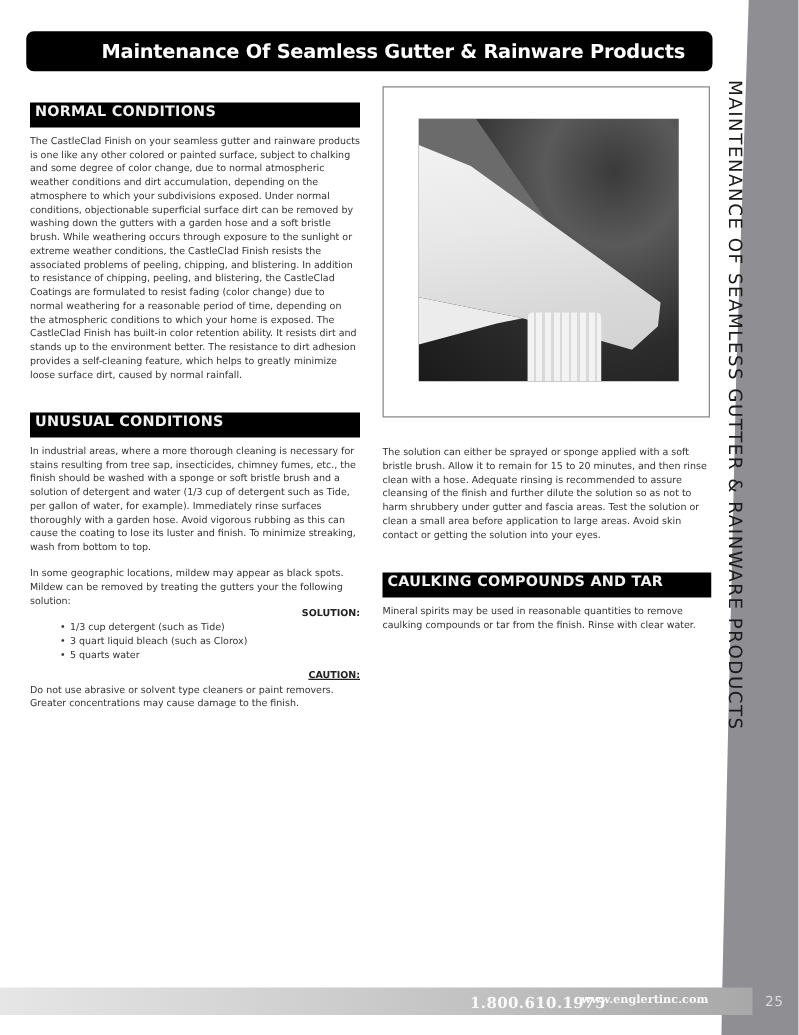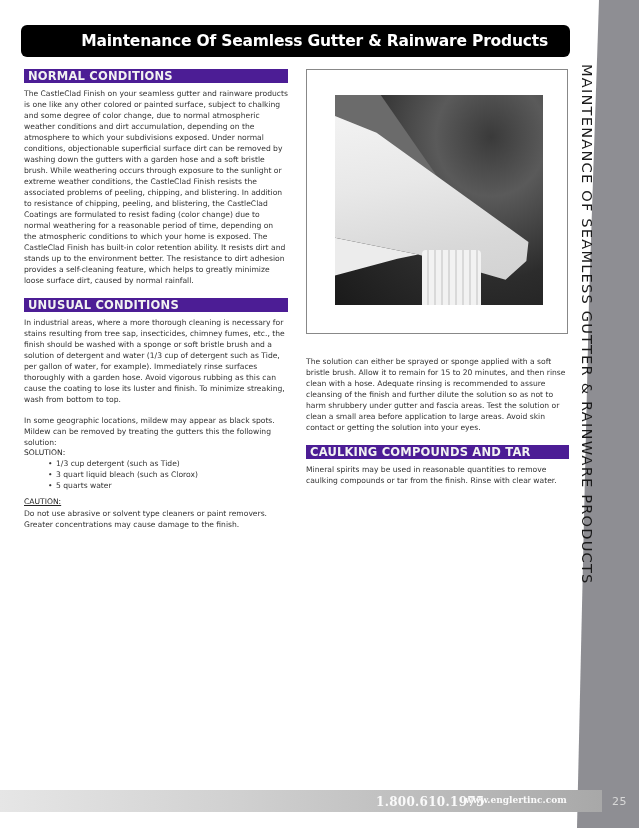--- a/index.html
+++ b/index.html
@@ -18,23 +18,23 @@
       position: absolute; left: 21px; top: 25px; width: 549px; height: 32px;
       background: #000; border-radius: 6px;
       display: flex; align-items: center; justify-content: flex-end;
       padding-right: 22px; box-sizing: border-box;
     }
     .title-bar span {
       color: #fff; font-family: "DejaVu Sans", sans-serif; font-weight: bold;
       font-size: 15.5px; letter-spacing: -0.2px;
     }
     .section-header {
-      background: #4c1d95; color: #f2f2f2; font-weight: bold;
-      font-size: 11.5px; height: 14px; line-height: 15px;
-      padding-left: 4px; letter-spacing: 0.2px;
+      background: #000000; color: #f2f2f2; font-weight: bold;
+      font-size: 11.5px; height: 20px; line-height: 15px;
+      padding-left: 4px; letter-spacing: 0.2px; margin-top: 13px;
     }
     .col-left {
       position: absolute; left: 24px; top: 69px; width: 264px;
     }
     .col-right {
       position: absolute; left: 306px; top: 69px; width: 263px;
     }
     p {
       margin: 0; font-size: 7.6px; line-height: 11px; color: #333;
     }
@@ -62,21 +62,21 @@
       background: #ececec;
       clip-path: polygon(0 68%, 40% 76%, 30% 78%, 0 86%);
     }
     .downspout {
       position: absolute; left: 42%; top: 74%; width: 28%; height: 26%;
       background: repeating-linear-gradient(90deg, #f2f2f2 0 5px, #d9d9d9 5px 7px);
       border-radius: 4px 4px 0 0;
     }
     .body-block { margin-top: 5px; }
     .gap { height: 10px; }
-    .label-u { font-weight: normal; font-size: 7.6px; line-height: 10.9px; color: #222; }
+    .label-u { font-weight: bold; font-size: 7.6px; line-height: 10.9px; color: #222; text-align: right; }
     .label-u.underline { text-decoration: underline; }
     ul { margin: 0; padding-left: 16px; }
     li { font-size: 7.6px; line-height: 10.9px; color: #333; list-style: none; position: relative; margin-left: 16px; }
     li::before { content: "\2022"; position: absolute; left: -8px; }
     .vertical-title {
       position: absolute; left: 582px; top: 64px; width: 14px; height: 706px;
     }
     .vertical-title span {
       position: absolute; left: 0; top: 0;
       transform: rotate(90deg); transform-origin: 0 0;
@@ -114,21 +114,21 @@
   <div class="section-header">NORMAL CONDITIONS</div>
   <div class="body-block">
     <p>The CastleClad Finish on your seamless gutter and rainware products is one like any other colored or painted surface, subject to chalking and some degree of color change, due to normal atmospheric weather conditions and dirt accumulation, depending on the atmosphere to which your subdivisions exposed. Under normal conditions, objectionable superficial surface dirt can be removed by washing down the gutters with a garden hose and a soft bristle brush. While weathering occurs through exposure to the sunlight or extreme weather conditions, the CastleClad Finish resists the associated problems of peeling, chipping, and blistering. In addition to resistance of chipping, peeling, and blistering, the CastleClad Coatings are formulated to resist fading (color change) due to normal weathering for a reasonable period of time, depending on the atmospheric conditions to which your home is exposed. The CastleClad Finish has built-in color retention ability. It resists dirt and stands up to the environment better. The resistance to dirt adhesion provides a self-cleaning feature, which helps to greatly minimize loose surface dirt, caused by normal rainfall.</p>
   </div>
 
   <div style="height:12px"></div>
   <div class="section-header">UNUSUAL CONDITIONS</div>
   <div class="body-block">
     <p>In industrial areas, where a more thorough cleaning is necessary for stains resulting from tree sap, insecticides, chimney fumes, etc., the finish should be washed with a sponge or soft bristle brush and a solution of detergent and water (1/3 cup of detergent such as Tide, per gallon of water, for example). Immediately rinse surfaces thoroughly with a garden hose. Avoid vigorous rubbing as this can cause the coating to lose its luster and finish. To minimize streaking, wash from bottom to top.</p>
     <div class="gap"></div>
-    <p>In some geographic locations, mildew may appear as black spots. Mildew can be removed by treating the gutters this the following solution:</p>
+    <p>In some geographic locations, mildew may appear as black spots. Mildew can be removed by treating the gutters your the following solution:</p>
     <div class="label-u">SOLUTION:</div>
     <ul>
       <li>1/3 cup detergent (such as Tide)</li>
       <li>3 quart liquid bleach (such as Clorox)</li>
       <li>5 quarts water</li>
     </ul>
     <div style="height:5px"></div>
     <div class="label-u underline">CAUTION:</div>
     <p>Do not use abrasive or solvent type cleaners or paint removers.</p>
     <p>Greater concentrations may cause damage to the finish.</p>

